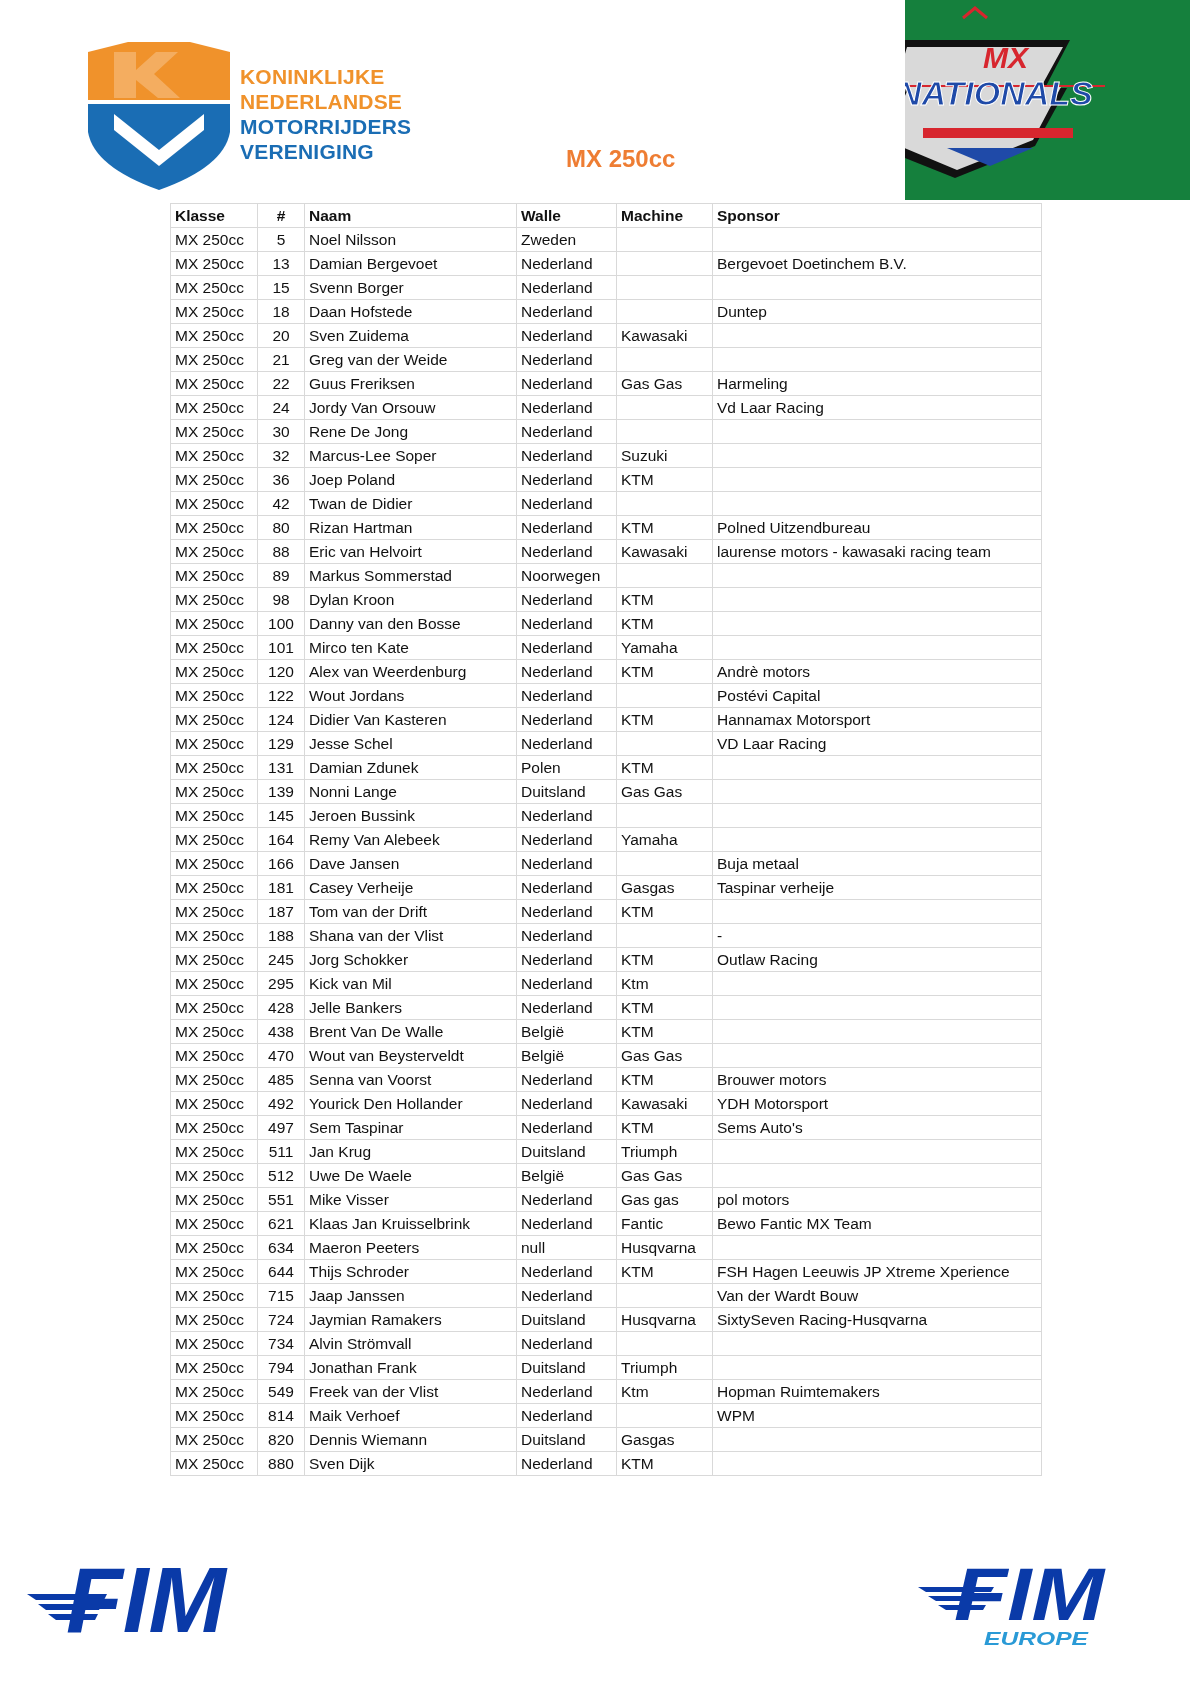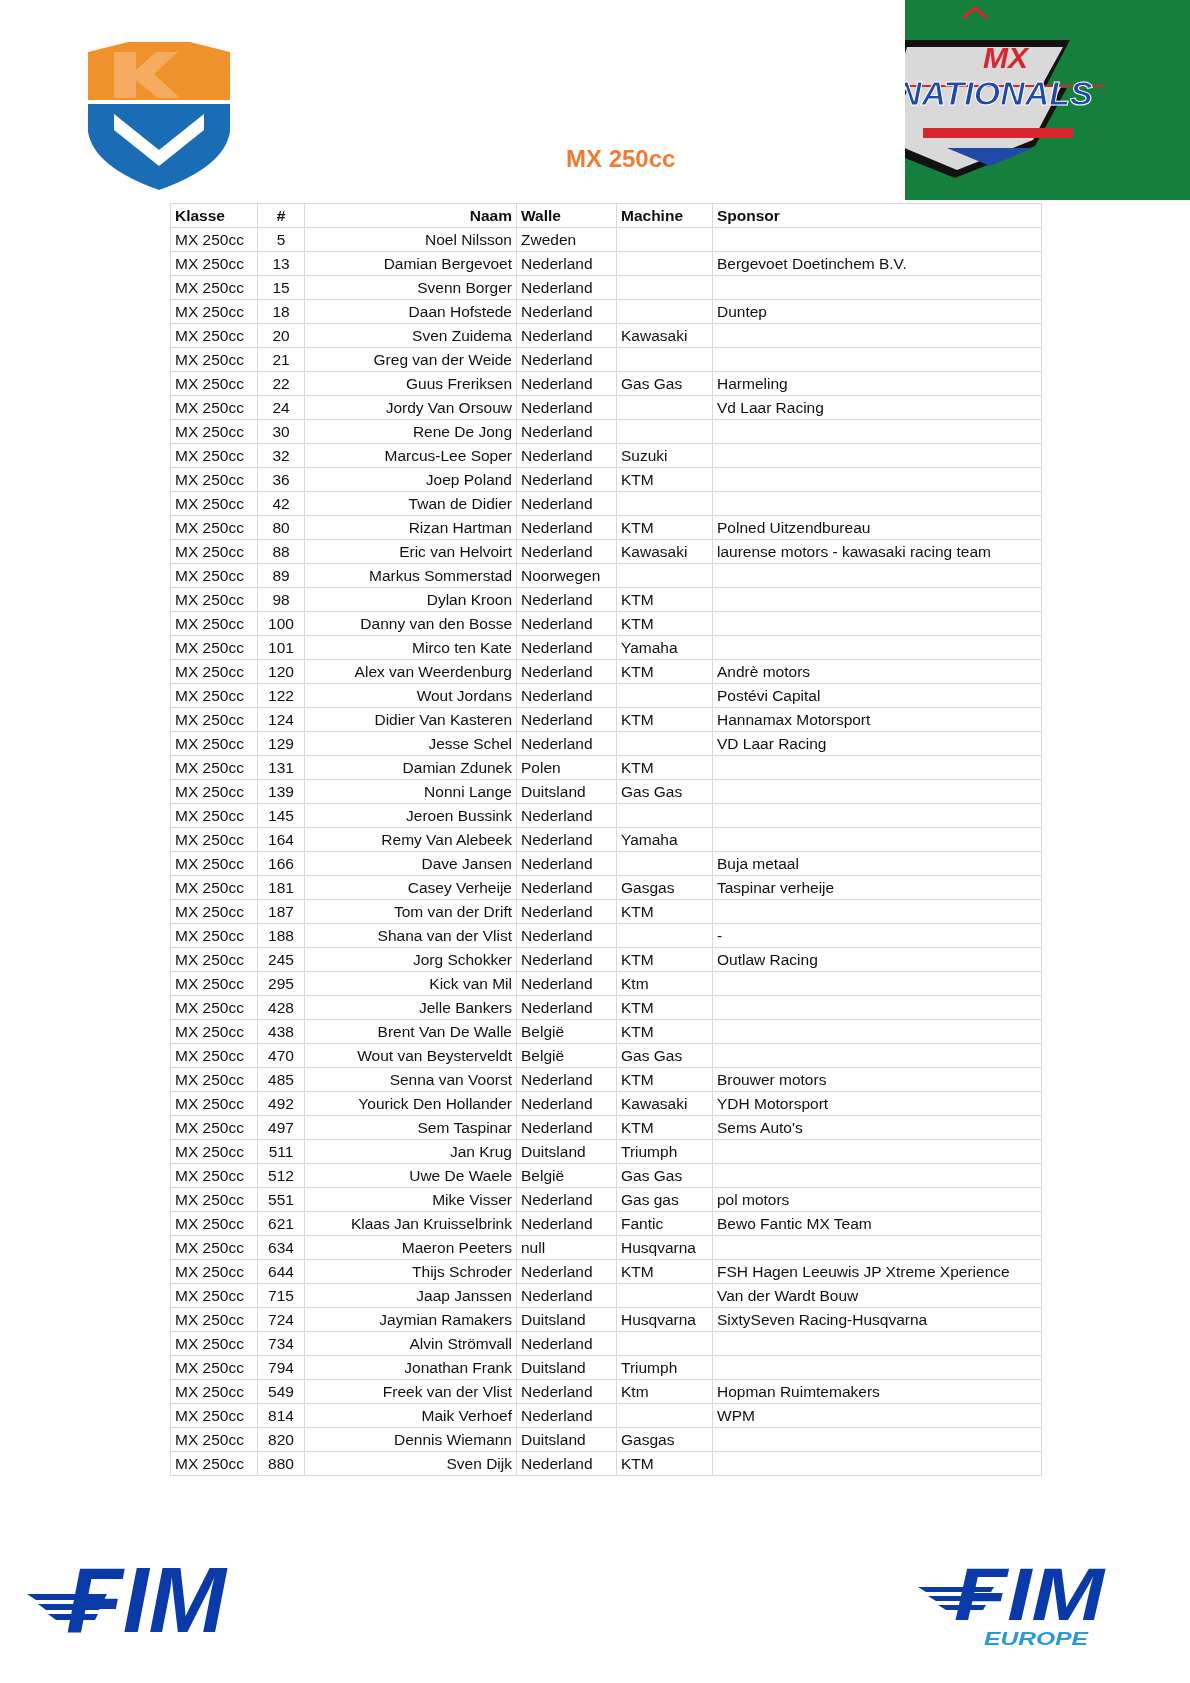--- a/index.html
+++ b/index.html
@@ -17,39 +17,45 @@
   .mxn { position: absolute; left: 905px; top: 0px; width: 285px; height: 200px; background: #15803d; }
 
   .page-title { position: absolute; left: 566px; top: 145px; font-size: 24px; font-weight: bold; color: #ee7d33; }
 
   
   .roster { position: absolute; left: 170px; top: 203px; border-collapse: collapse; font-size: 15.5px; }
   .roster th, .roster td { border: 1px solid #d9d9d9; height: 24px; padding: 0 4px; white-space: nowrap; text-align: left; vertical-align: middle; }
   .roster th { font-weight: bold; }
   .roster .c-klasse { width: 87px; }
   .roster .c-num { width: 47px; text-align: center; }
-  .roster .c-naam { width: 212px; text-align: right; }
+  .roster .c-naam { width: 212px; }
   .roster .c-land { width: 100px; }
   .roster .c-machine { width: 96px; }
   .roster .c-sponsor { width: 329px; margin-left: 19px; }
 
   .fim { position: absolute; left: 22px; top: 1550px; }
   .fim-europe { position: absolute; left: 918px; top: 1555px; }
 </style>
 </head>
 <body>
 
 <div class="knmv">
   <svg width="150" height="150" viewBox="0 0 150 150">
     <path d="M4 10 L44 0 L106 0 L146 10 L146 58 L4 58 Z" fill="#f0922b"></path>
     <path d="M4 62 L146 62 L146 90 Q140 125 75 148 Q10 125 4 90 Z" fill="#1a6db4"></path>
     <path d="M22 16 L40 16 L40 30 L58 16 L72 16 L50 36 L72 56 L56 56 L40 40 L40 56 L22 56 Z" fill="#ffffff" opacity="0.0"></path>
     <path d="M30 72 L75 108 L120 72 L120 88 L75 124 L30 88 Z" fill="#ffffff"></path>
     <path d="M30 10 L52 10 L52 28 L72 10 L94 10 L70 32 L96 56 L74 56 L52 38 L52 56 L30 56 Z" fill="#ffffff" opacity="0.25"></path>
   </svg>
+  <div class="knmv-text">
+    <div class="orange">KONINKLIJKE</div>
+    <div class="orange">NEDERLANDSE</div>
+    <div class="blue">MOTORRIJDERS</div>
+    <div class="blue">VERENIGING</div>
+  </div>
 </div>
 
 <div class="mxn">
   <svg width="285" height="200" viewBox="0 0 285 200">
     <path d="M58 18 L70 8 L82 18" fill="none" stroke="#d7262e" stroke-width="3"></path>
     <path d="M10 40 L185 40 L160 88 L182 88 L150 146 L70 178 L-10 146 L20 88 L-5 88 Z" transform="translate(-20,0)" fill="#111"></path>
     <path d="M14 45 L170 45 L148 85 L168 85 L140 138 L64 168 L-8 138 L16 85 L2 85 Z" transform="translate(-12,2)" fill="#d9d9d9"></path>
     <rect x="18" y="128" width="150" height="10" fill="#d7262e"></rect>
     <path d="M42 148 L128 148 L85 166 Z" fill="#1f4aa8"></path>
     <line x1="-10" y1="86" x2="200" y2="86" stroke="#d7262e" stroke-width="2"></line>

